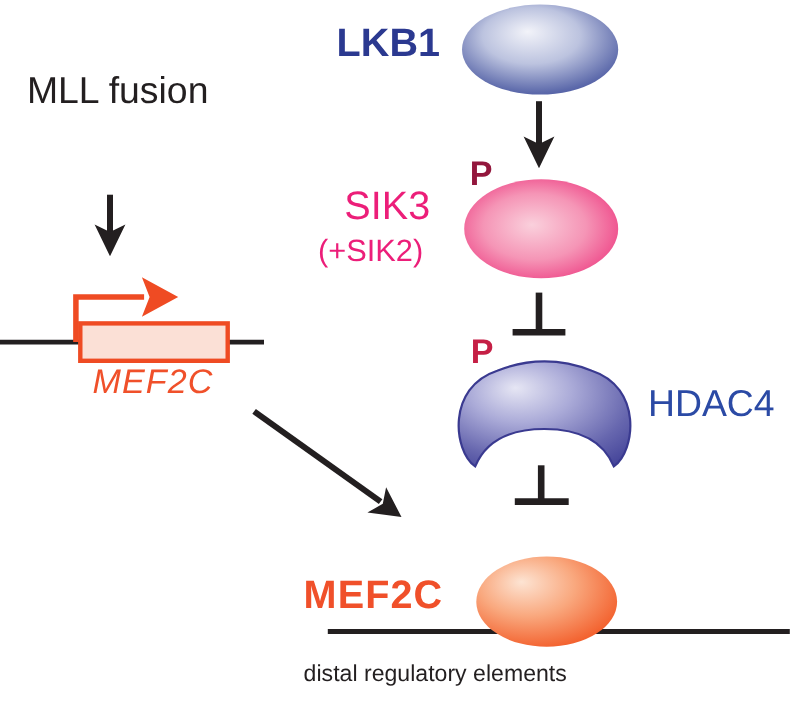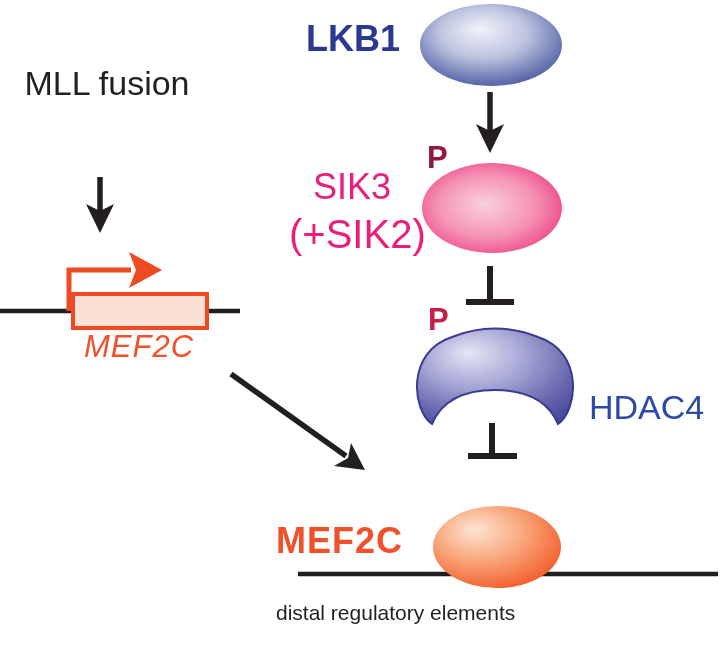--- a/index.html
+++ b/index.html
@@ -46,21 +46,21 @@
   .sik3-label {
     left: 313px;
     top: 168px;
     font-size: 36px;
     font-weight: normal;
     color: var(--pink-text, #EC1E79);
   }
   .sik2-sublabel {
     left: 289px;
     top: 213px;
-    font-size: 40px;
+    font-size: 28px;
     color: var(--pink-text, #EC1E79);
     text-align: right;
   }
   .phospho {
     font-size: 31px;
     font-weight: bold;
   }
   .sik3-phospho {
     left: 427px;
     top: 142px;
@@ -69,21 +69,20 @@
   .hdac4-phospho {
     left: 428px;
     top: 304px;
     color: var(--crimson-phospho, #C51F45);
   }
   .hdac4-label {
     left: 589px;
     top: 350px;
     font-size: 34px;
     color: var(--blue-text, #2B4AA5);
-    margin-top: 40px;
   }
   .mef2c-protein-label {
     left: 276px;
     top: 522px;
     font-size: 36px;
     font-weight: bold;
     letter-spacing: 1px;
     color: var(--orange-text, #F0502A);
   }
   .gene-label {

